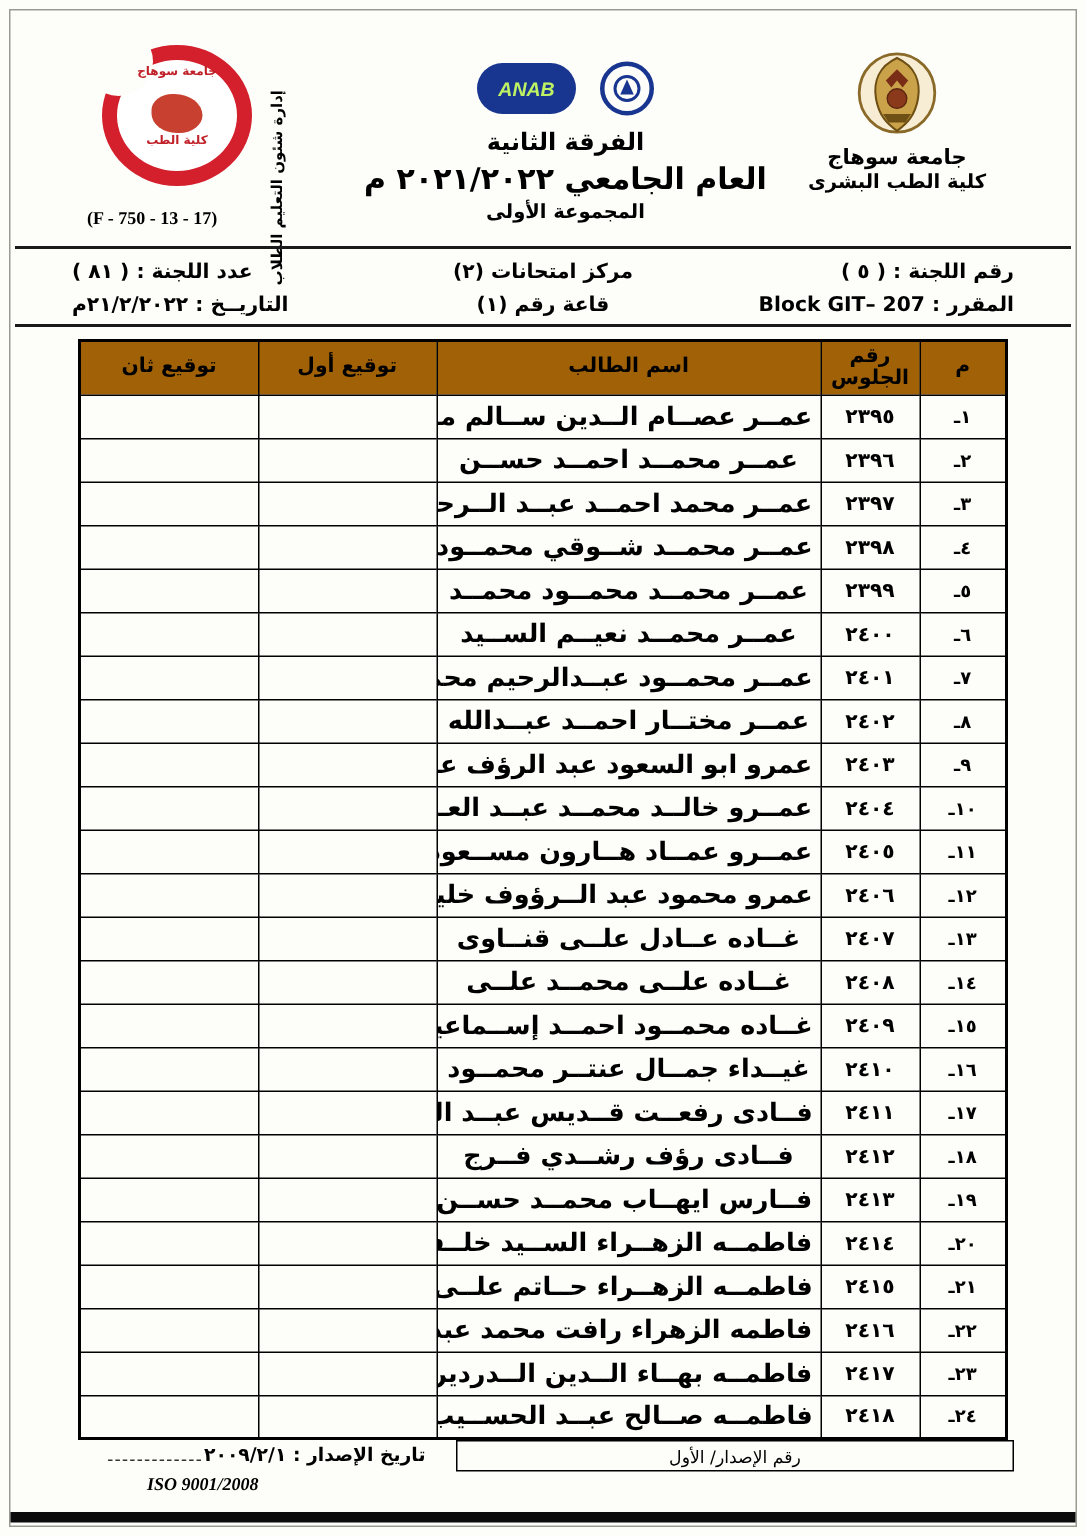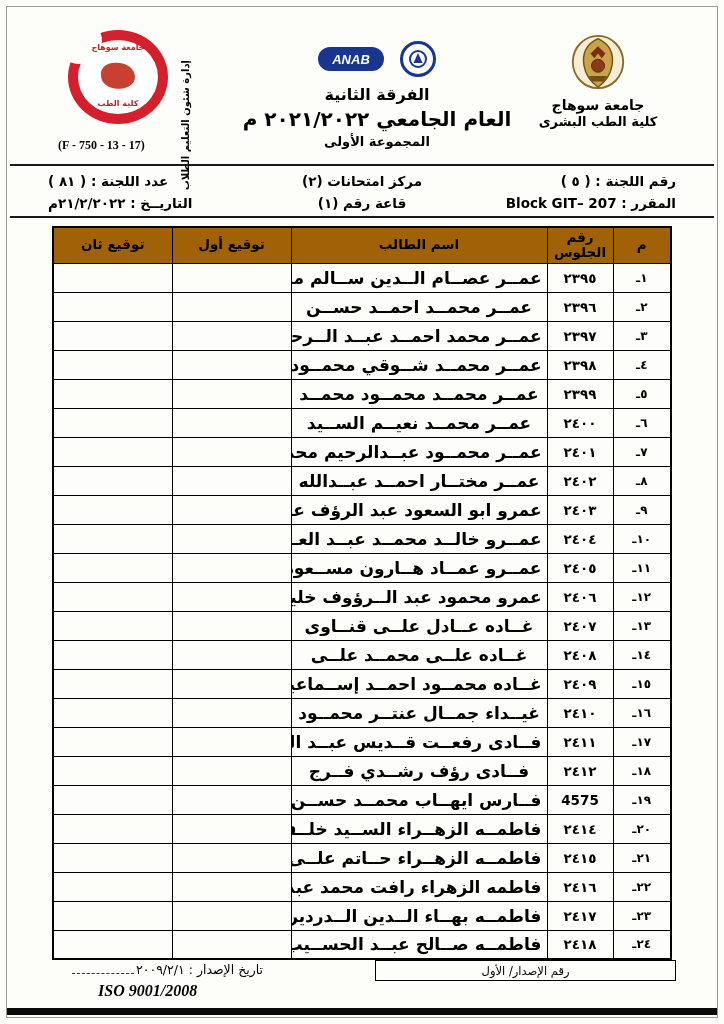--- a/index.html
+++ b/index.html
@@ -19,21 +19,21 @@
 
   
   .header { position:absolute; top:26px; right:46px; left:46px; height:138px; display:flex; }
   .uni-block { width:160px; text-align:center; padding-top:8px; }
   .uni-name { font-size:14px; font-weight:bold; margin-top:3px; }
   .uni-faculty { font-size:13px; font-weight:bold; margin-top:1px; }
 
   .center-block { flex:1; text-align:center; padding-top:14px; }
   .logos { display:flex; justify-content:center; align-items:center; gap:16px; height:38px; }
   .anab {
-    width:66px; height:24px; background:#18358f; border-radius:17px; color:#ffffff;
+    width:66px; height:34px; background:#18358f; border-radius:17px; color:#bef264;
     display:flex; align-items:center; justify-content:center;
     font-family:"Liberation Sans", sans-serif; font-weight:bold; font-style:italic;
     font-size:13px; direction:ltr;text-align:center;
   }
   .accred {
     width:36px; height:36px; border-radius:50%; border:3px solid #18358f;
     display:flex; align-items:center; justify-content:center;
   }
   .grade { font-size:16px; font-weight:bold; margin-top:7px; }
   .year  { font-size:20px; font-weight:bold; margin-top:3px; }
@@ -43,21 +43,21 @@
   .crescent {
     position:absolute; left:22px; top:4px; width:100px; height:94px;
     border-radius:50%; border:10px solid #d41f2c; background:#fff;
   }
   .crescent::before {
     content:""; position:absolute; left:-22px; top:-22px; width:46px; height:46px;
     border-radius:50%; background:#fdfdfa;
   }
   .crescent .t { position:absolute; width:100%; text-align:center; color:#c02028; font-weight:bold; }
   .t-top { top:3px; font-size:8px; }
-  .t-bottom { bottom:6px; font-size:8px; }
+  .t-bottom { bottom:16px; font-size:8px; }
   .blob {
     position:absolute; left:50%; top:50%; transform:translate(-50%,-55%);
     width:34px; height:26px; background:#c8402f; border-radius:45% 60% 50% 55%;
   }
   .vertical-admin {
     position:absolute; left:134px; top:150px; width:116px;
     transform:rotate(-90deg); transform-origin:0 0;
     font-size:10px; font-weight:bold; text-align:center; white-space:nowrap;
   }
   .form-code {
@@ -88,29 +88,29 @@
     border:1px solid #000; height:29px; padding:0 5px;
     overflow:hidden; white-space:nowrap;
   }
   td.c-no   { text-align:center; font-weight:bold; font-size:12px; padding:0; }
   td.c-seat { text-align:center; font-weight:bold; font-size:13.5px; padding:0;margin-left:32px; }
   td.c-name { text-align:center; font-weight:bold; font-size:17px; }
 
   
   .footer { position:absolute; top:960px; right:48px; left:48px; height:46px; }
   .issue-box {
-    position:absolute; right:0; top:0; width:301px; height:21px;
+    position:absolute; right:0; top:0; width:372px; height:21px;
     border:1.5px solid #000; display:flex; align-items:center; justify-content:center;
     font-size:11.5px;
   }
-  .issue-date { position:absolute; left:88px; top:2px; font-size:12.5px; font-weight:normal; }
+  .issue-date { position:absolute; left:88px; top:2px; font-size:12.5px; font-weight:bold; }
   .dash-line { position:absolute; left:24px; top:13px; width:62px; border-top:1.5px dashed #333; }
   .iso {
     position:absolute; left:50px; top:22px; direction:ltr;
-    font-family:"Liberation Serif", serif; font-weight:bold; font-style:italic; font-size:16px;
+    font-family:"Liberation Serif", serif; font-weight:bold; font-style:italic; font-size:12px;
   }
 </style>
 </head>
 <body>
 
 <div class="page">
   <div class="frame"></div>
 
   <div class="header">
 
@@ -310,21 +310,21 @@
         </tr>
         <tr>
           <td class="c-no">١٨ـ</td>
           <td class="c-seat">٢٤١٢</td>
           <td class="c-name">فــادى رؤف رشــدي فــرج</td>
           <td class="c-sig1"></td>
           <td class="c-sig2"></td>
         </tr>
         <tr>
           <td class="c-no">١٩ـ</td>
-          <td class="c-seat">4575</td>
+          <td class="c-seat">٢٤١٣</td>
           <td class="c-name">فــارس ايهــاب محمــد حســن</td>
           <td class="c-sig1"></td>
           <td class="c-sig2"></td>
         </tr>
         <tr>
           <td class="c-no">٢٠ـ</td>
           <td class="c-seat">٢٤١٤</td>
           <td class="c-name">فاطمــه الزهــراء الســيد خلــف اميــن</td>
           <td class="c-sig1"></td>
           <td class="c-sig2"></td>

